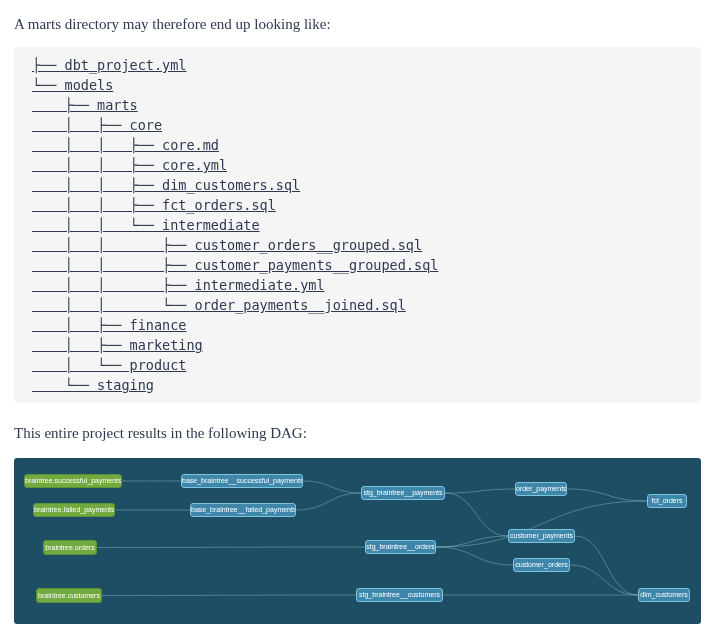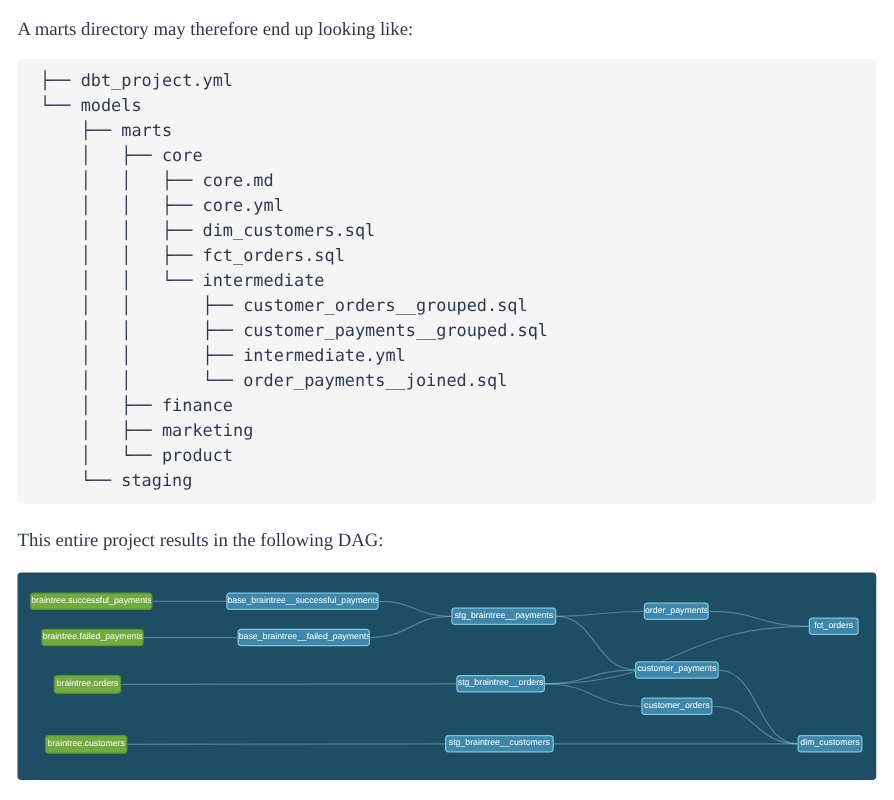--- a/index.html
+++ b/index.html
@@ -34,20 +34,21 @@
     background:var(--code-bg);
     color:var(--code-text);
     font-family:"DejaVu Sans Mono",monospace;
     font-size:13.5px;
     line-height:20px;
     margin:0 0 20px 0;
     padding:8px 18px;
     border-radius:4px;
     overflow-x:auto;
     white-space:pre;
+    text-decoration:underline;
   }
   .dag{
     position:relative;
     width:687px;
     height:166px;
     background:var(--dag-bg);
     border-radius:3px;
     overflow:hidden;
   }
   .dag svg{position:absolute;left:0;top:0;}

